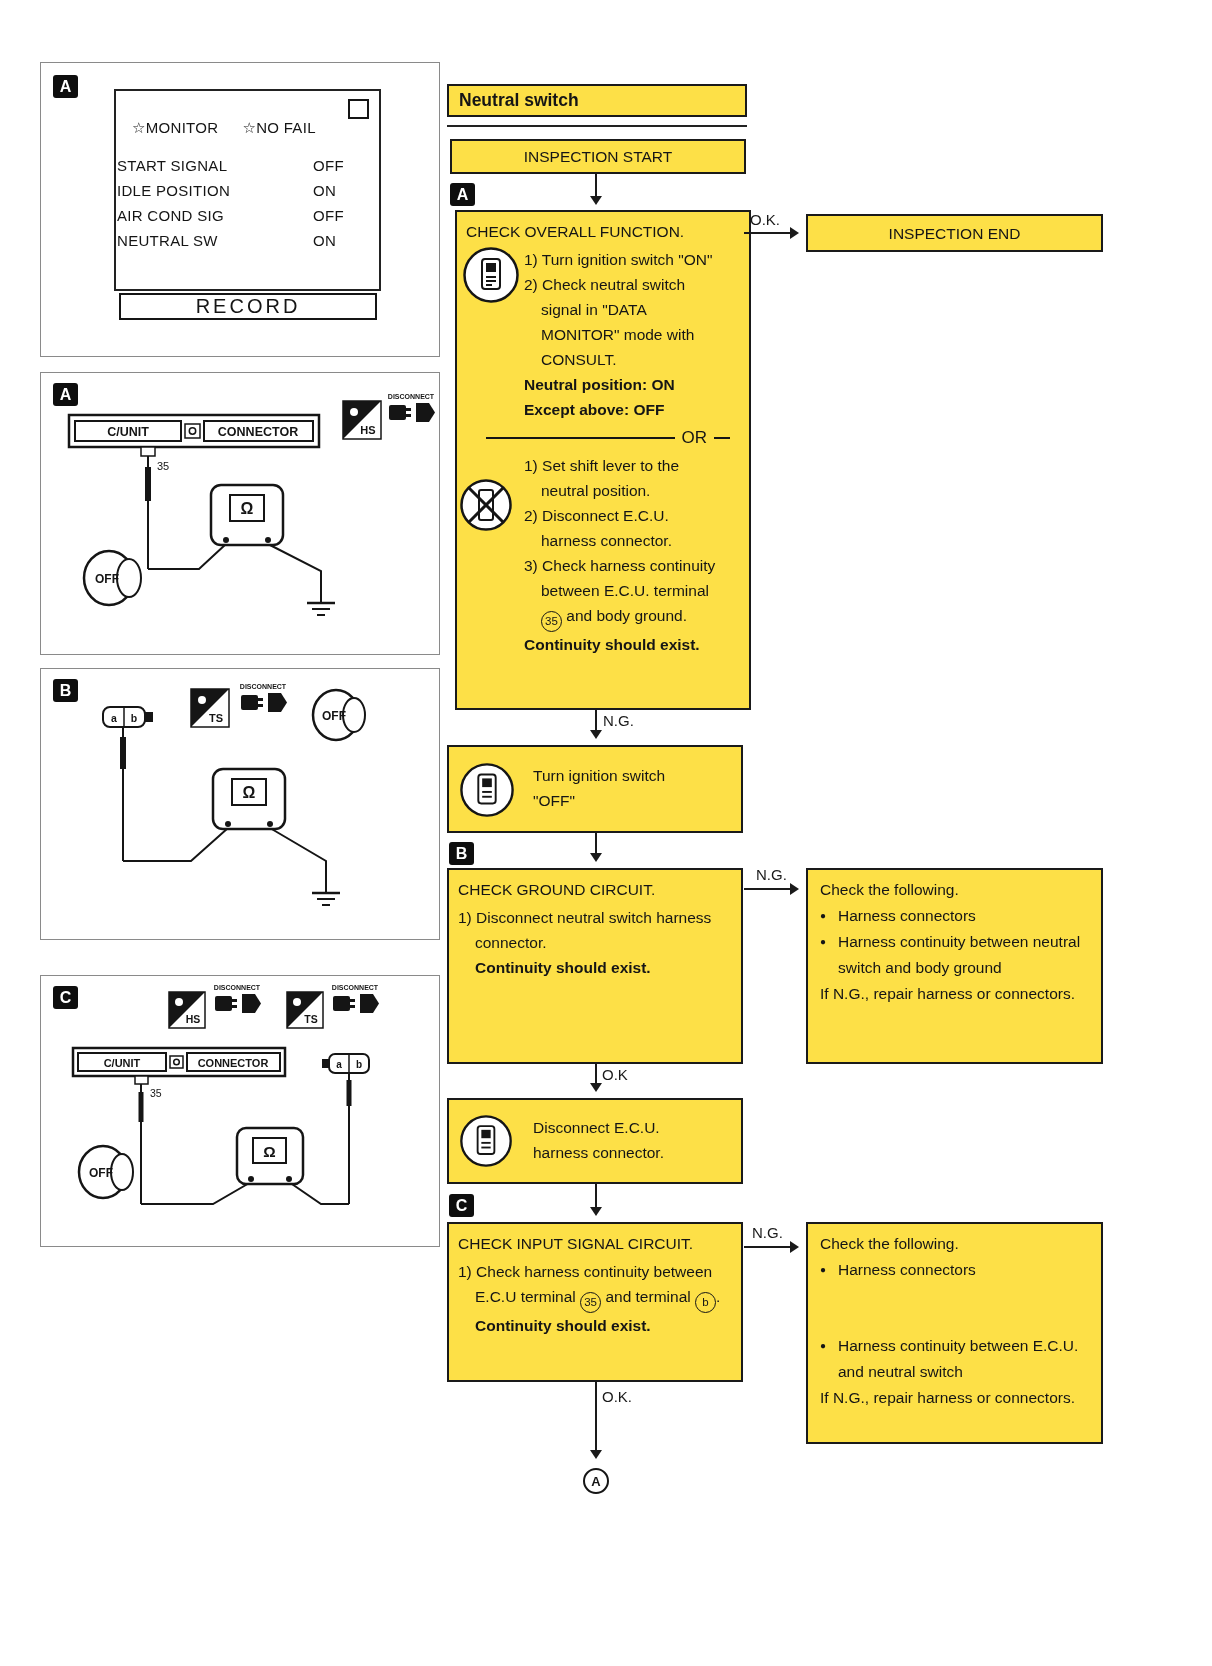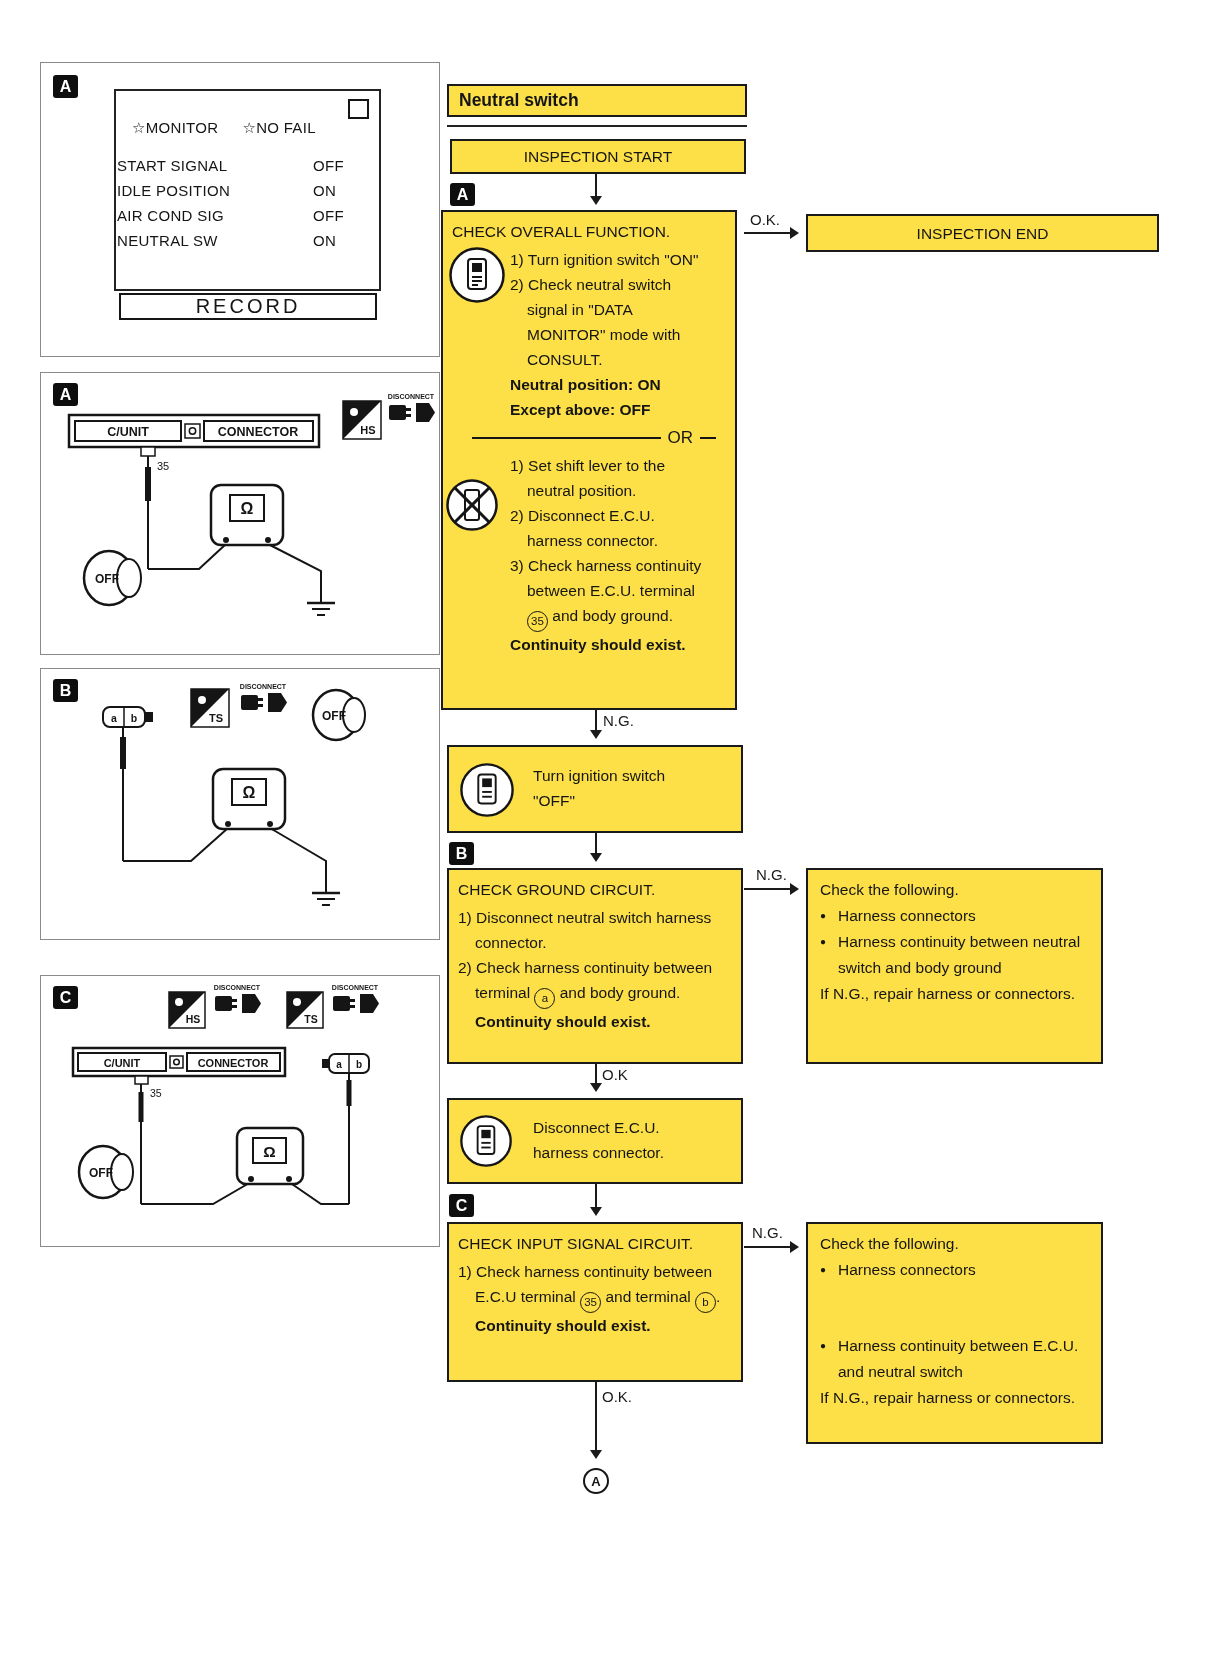--- a/index.html
+++ b/index.html
@@ -266,21 +266,21 @@
   </div>
 
   <div class="box titlebox" style="left:447px;top:84px;width:300px;height:33px">Neutral switch</div>
   <div class="rule" style="left:447px;top:125px;width:300px;height:2px"></div>
 
   <div class="box startend" style="left:450px;top:139px;width:296px;height:35px">INSPECTION START</div>
 
   <div class="varrow" style="left:595px;top:174px;height:28px"></div>
   <div class="seclabel" style="left:450px;top:183px">A</div>
 
-  <div class="box" style="left:441px;top:210px;width:296px;height:500px">
+  <div class="box" style="left:455px;top:210px;width:296px;height:500px">
     <div class="bx-title">CHECK OVERALL FUNCTION.</div>
     <span class="icon-abs" style="left:5px;top:34px">
       <svg width="58" height="58" viewBox="0 0 58 58">
         <circle cx="29" cy="29" r="26.5" fill="#fff" stroke="#151515" stroke-width="2.5"></circle>
         <rect x="20" y="13" width="18" height="30" rx="3" fill="#fff" stroke="#151515" stroke-width="2"></rect>
         <rect x="24" y="17" width="10" height="9" fill="#151515"></rect>
         <line x1="24" y1="31" x2="34" y2="31" stroke="#151515" stroke-width="2"></line>
         <line x1="24" y1="35" x2="34" y2="35" stroke="#151515" stroke-width="2"></line>
         <line x1="24" y1="39" x2="30" y2="39" stroke="#151515" stroke-width="2"></line>
       </svg>
@@ -309,21 +309,21 @@
       <div class="step">2) Disconnect E.C.U. harness connector.</div>
       <div class="step">
         <span>3) Check harness continuity between E.C.U. terminal </span><span class="circ">35</span><span> and body ground.</span>
       </div>
       <div class="step bold">Continuity should exist.</div>
     </div>
   </div>
 
   <span class="lbl" style="left:750px;top:211px">O.K.</span>
   <div class="harrow" style="left:744px;top:232px;width:53px"></div>
-  <div class="box startend" style="left:806px;top:214px;width:353px;height:38px">INSPECTION END</div>
+  <div class="box startend" style="left:806px;top:214px;width:297px;height:38px">INSPECTION END</div>
 
   <div class="varrow" style="left:595px;top:710px;height:26px"></div>
   <span class="lbl" style="left:603px;top:712px">N.G.</span>
 
   <div class="box" style="left:447px;top:745px;width:296px;height:88px">
     <span class="icon-abs" style="left:10px;top:15px">
       <svg width="56" height="56" viewBox="0 0 58 58">
         <circle cx="29" cy="29" r="26.5" fill="#fff" stroke="#151515" stroke-width="2.5"></circle>
         <rect x="20" y="13" width="18" height="30" rx="3" fill="#fff" stroke="#151515" stroke-width="2"></rect>
         <rect x="24" y="17" width="10" height="9" fill="#151515"></rect>
@@ -334,23 +334,20 @@
     <div style="margin:16px 0 0 84px;width:168px">Turn ignition switch "OFF"</div>
   </div>
 
   <div class="varrow" style="left:595px;top:833px;height:26px"></div>
   <div class="seclabel" style="left:449px;top:842px">B</div>
 
   <div class="box" style="left:447px;top:868px;width:296px;height:196px">
     <div class="bx-title">CHECK GROUND CIRCUIT.</div>
     <div class="steps" style="margin-left:9px;width:274px">
       <div class="step">1) Disconnect neutral switch harness connector.</div>
-      <div class="step">
-        <span>2) Check harness continuity between terminal </span><span class="circ">a</span><span> and body ground.</span>
-      </div>
       <div class="step noind bold">Continuity should exist.</div>
     </div>
   </div>
 
   <span class="lbl" style="left:756px;top:866px">N.G.</span>
   <div class="harrow" style="left:744px;top:888px;width:53px"></div>
 
   <div class="box side" style="left:806px;top:868px;width:297px;height:196px">
     <div>Check the following.</div>
     <div class="side-item">

